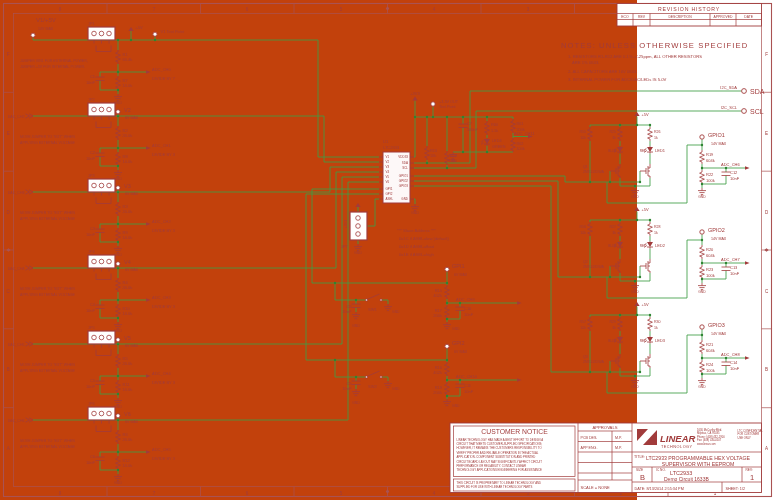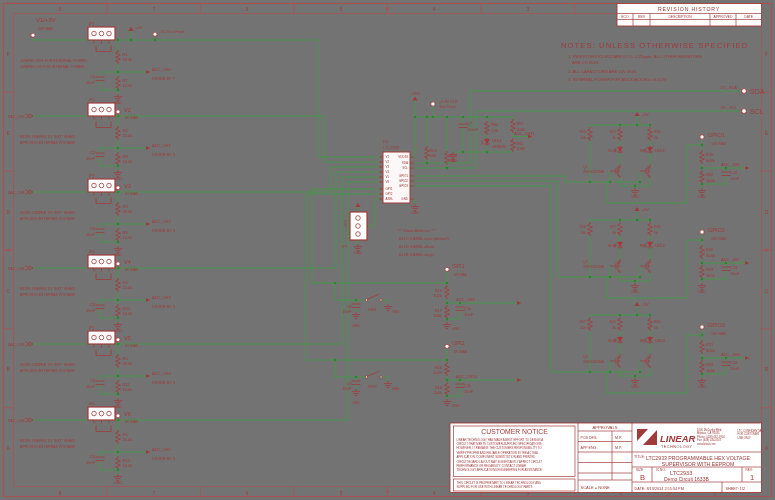--- a/index.html
+++ b/index.html
@@ -1,16 +1,16 @@
 <!DOCTYPE html>
 <html><head>
 <meta charset="utf-8">
 <style>
   html,body{margin:0;padding:0;background:#fff}
-  .page{width:775px;height:500px;position:relative;background:#737373;font-family:"Liberation Sans",sans-serif}
+  .page{width:637px;height:500px;position:relative;background:#c2410c;font-family:"Liberation Sans",sans-serif}
   svg{display:block}
   text{fill:#a13b3b;font-family:"Liberation Sans",sans-serif}
   .w{stroke:#3f9d44;stroke-width:.85;fill:none}
   .rs{stroke:#a13b3b;stroke-width:.8;fill:none}
   .dot{fill:#2e8533}
   .term{fill:#fff;stroke:#a13b3b;stroke-width:.9}
   .swc{fill:#fff;stroke:#a13b3b;stroke-width:.8}
   .jbox{fill:#fff;stroke:#a13b3b;stroke-width:1.2}
   .jc{fill:none;stroke:#a13b3b;stroke-width:.8}
   .chipb{fill:#fdf8f8;stroke:#a13b3b;stroke-width:1}

